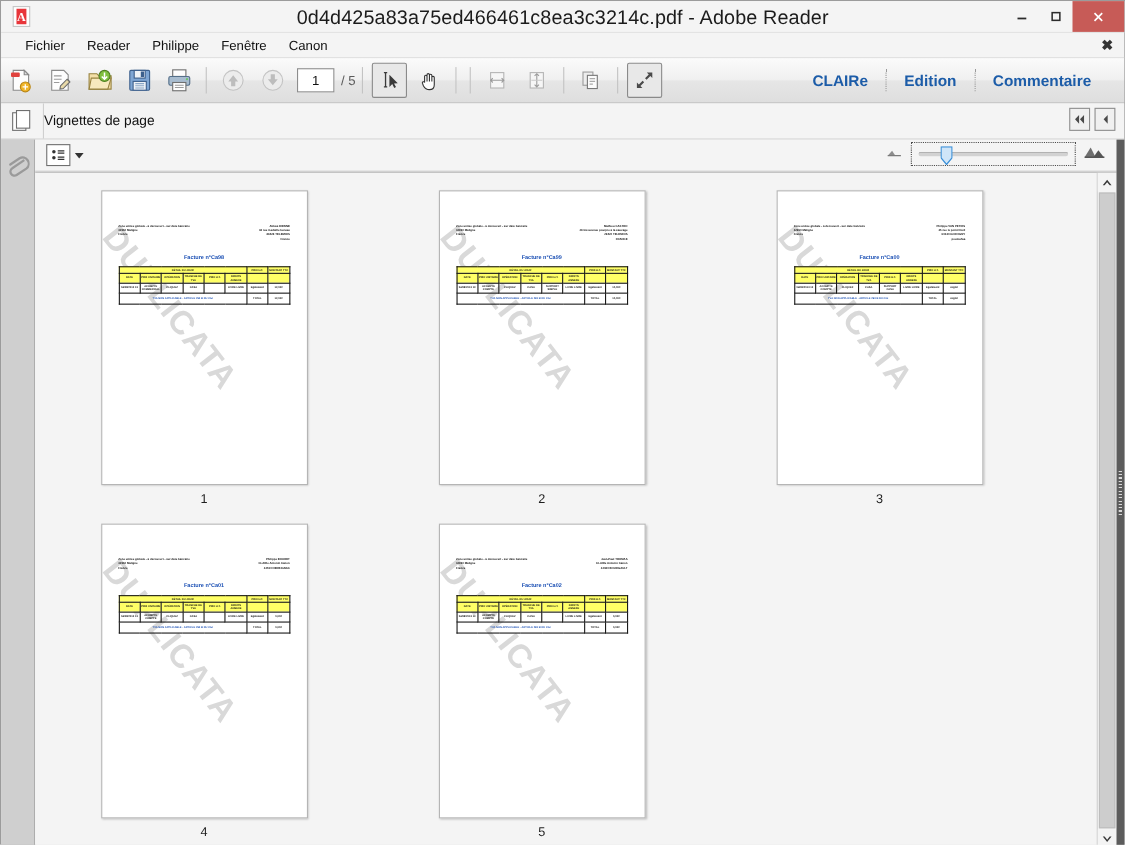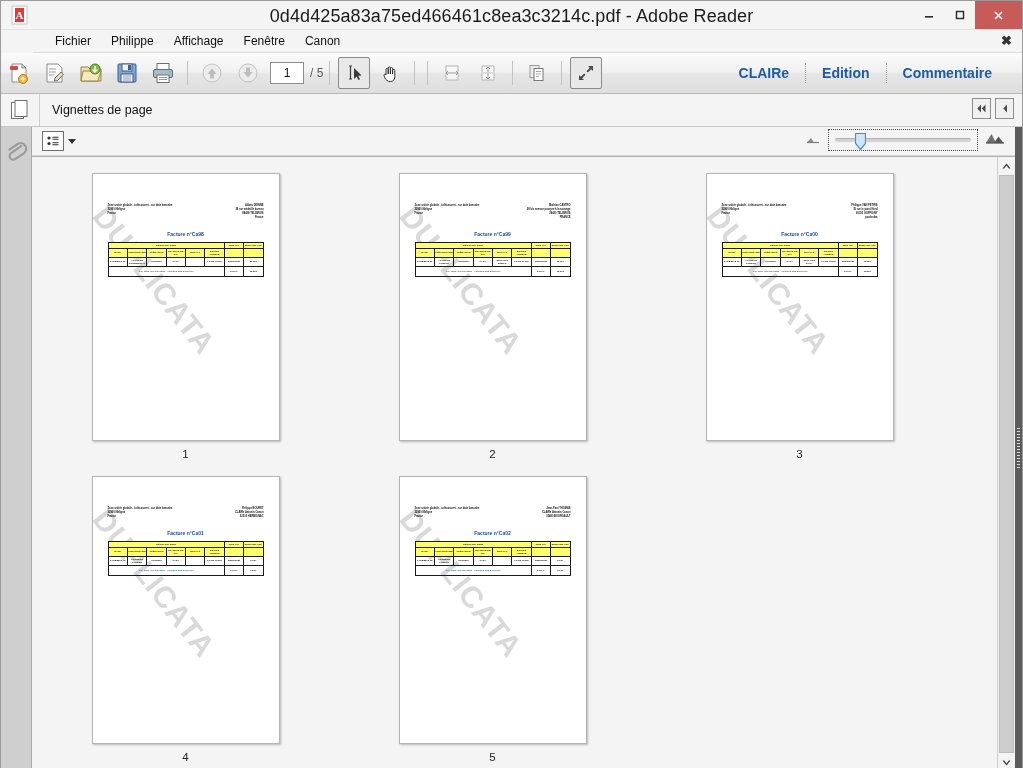--- a/index.html
+++ b/index.html
@@ -29,21 +29,20 @@
   }
   .wincontrols{position:absolute;right:0;top:0;display:flex;height:28px;}
   .wbtn{width:31px;height:28px;display:flex;align-items:center;justify-content:center;color:#2b2b2b;font-size:12px;}
   .wbtn.close{width:47px;background:#c75b57;color:#fff;font-size:13px;}
   .wbtn svg{display:block;}
 
   
   .menubar{
     position:relative;height:22px;background:#f4f4f4;
     border-bottom:1px solid #dcdcdc;
-    margin-left:32px;
   }
   .menus{display:flex;align-items:center;height:22px;padding-left:12px;gap:0px;}
   .menu-item{
     font-size:12px;color:#111;padding:2px 10px 2px 10px;white-space:nowrap;
   }
   .menubar-close{
     position:absolute;right:10px;top:3px;font-size:13px;color:#333;font-weight:bold;
   }
 
   
@@ -83,21 +82,21 @@
 
   
   .panelhdr{
     position:relative;height:32px;background:#f4f4f4;
     border-bottom:1px solid #c8c8c8;display:flex;align-items:center;
   }
   .panelhdr-icon{
     width:38px;height:32px;display:flex;align-items:center;justify-content:center;
     border-right:1px solid #cfcfcf;
   }
-  .panelhdr-title{font-size:12.5px;color:#111;margin-left:12px;}
+  .panelhdr-title{font-size:12.5px;color:#111;}
   .panelhdr-right{position:absolute;right:8px;top:4px;display:flex;gap:4px;}
   .collapse-btn{
     width:17px;height:19px;border:1px solid #8d8d8d;background:#f0f0f0;
     display:flex;align-items:center;justify-content:center;
   }
 
   
   .bodyrow{position:relative;height:calc(768px - 28px - 22px - 40px - 32px - 2px);display:flex;}
   .railbar{
     width:30px;background:#cfcfcf;border-right:1px solid #a9a9a9;
@@ -216,22 +215,22 @@
         <svg width="13" height="13" viewBox="0 0 13 13">
             <path d="M3 3 L10 10 M10 3 L3 10" stroke="#ffffff" stroke-width="1.5"></path>
           </svg>
       </div>
     </div>
   </div>
 
   <div class="menubar">
     <div class="menus">
       <div class="menu-item">Fichier</div>
+      <div class="menu-item">Reader</div>
       <div class="menu-item">Philippe</div>
-      <div class="menu-item">Affichage</div>
       <div class="menu-item">Fenêtre</div>
       <div class="menu-item">Canon</div>
     </div>
     <div class="menubar-close">✖</div>
   </div>
 
   <div class="toolbar">
     <div class="tb-group">
       <div class="tbtn">
         <svg width="24" height="24" viewBox="0 0 24 24">

